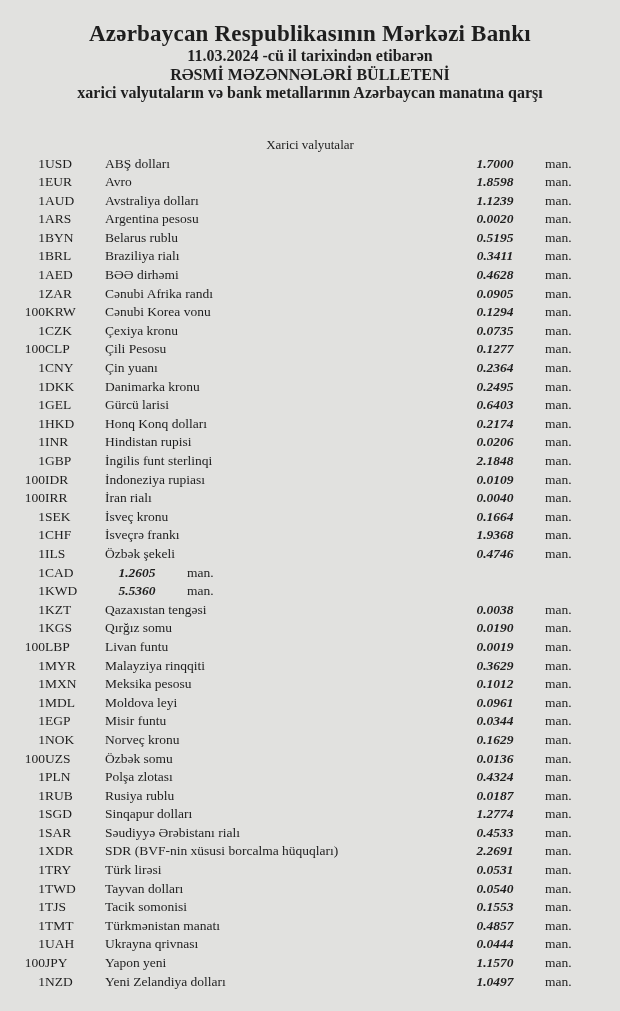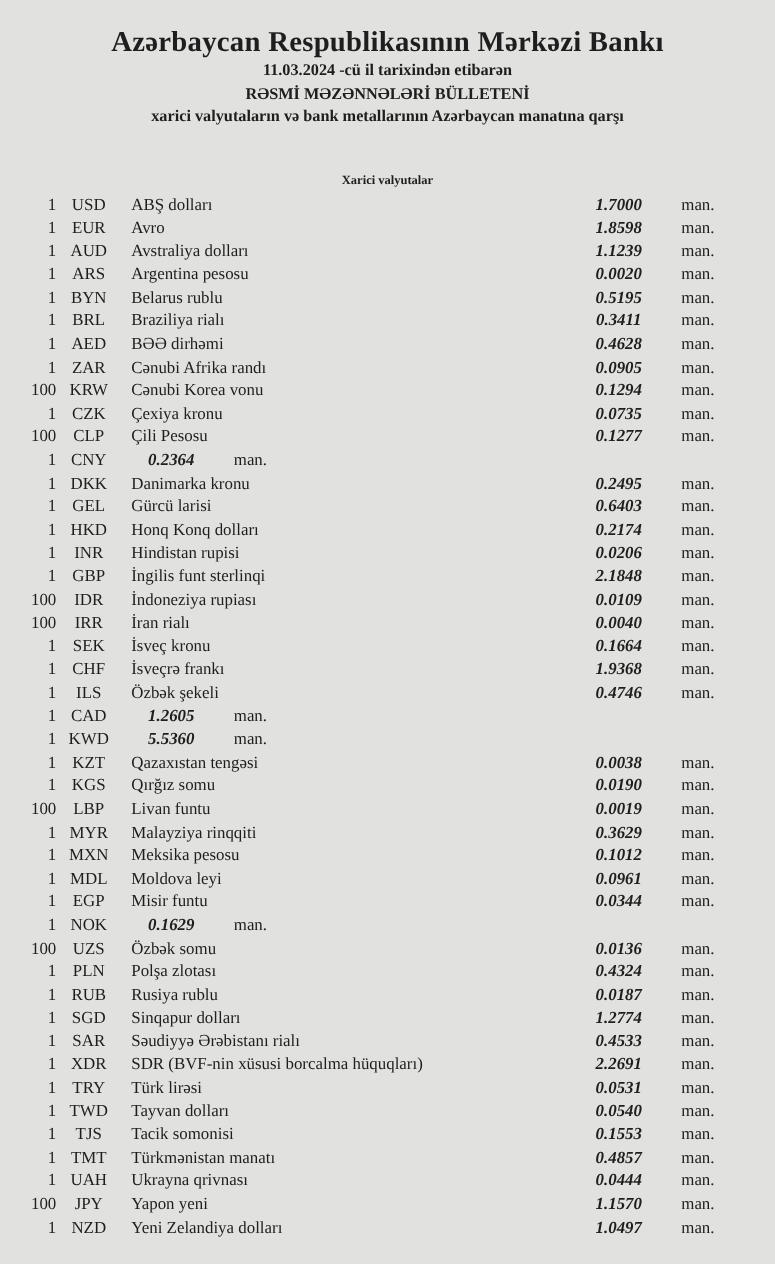--- a/index.html
+++ b/index.html
@@ -17,41 +17,41 @@
     position: relative;
   }
   .header { text-align: center; padding-top: 21px; }
   .bank-name {
     font-size: 23px;
     font-weight: bold;
     line-height: 26px;
     letter-spacing: 0.2px;
   }
   .hline {
-    font-size: 13px;
+    font-size: 16px;
     font-weight: bold;
     line-height: 18.5px;
   }
   .section-title {
     text-align: center;
-    font-size: 10px;
-    font-weight: bold;
+    font-size: 13px;
+    font-weight: normal;
     margin-top: 33px;
     line-height: 18px;
   }
   .table { margin-top: 1px; }
   .row {
     display: flex;
     height: 18.6px;
     line-height: 18.6px;
     font-size: 13.5px;
     white-space: nowrap;
   }
   .qty  { width: 45px;  text-align: right; flex: none; }
-  .code { width: 52px;  text-align: center; flex: none; font-family: Liberation Serif, serif; }
+  .code { width: 52px;  text-align: left; flex: none; font-family: Liberation Serif, serif; }
   .name { flex: 1; padding-left: 8px; overflow: hidden; }
   .rate { width: 80px;  text-align: center; font-weight: bold; font-style: italic; flex: none; }
   .unit { width: 85px;  padding-left: 10px; flex: none; box-sizing: border-box; }
 </style>
 </head>
 <body>
 
 <div class="page">
   <div class="header">
     <div class="bank-name">Azərbaycan Respublikasının Mərkəzi Bankı</div>
@@ -136,20 +136,21 @@
       <div class="row">
         <span class="qty">100</span>
         <span class="code">CLP</span>
         <span class="name">Çili Pesosu</span>
         <span class="rate">0.1277</span>
         <span class="unit">man.</span>
       </div>
       <div class="row">
         <span class="qty">1</span>
         <span class="code">CNY</span>
+        <span class="name">Çin yuanı</span>
         <span class="rate">0.2364</span>
         <span class="unit">man.</span>
       </div>
       <div class="row">
         <span class="qty">1</span>
         <span class="code">DKK</span>
         <span class="name">Danimarka kronu</span>
         <span class="rate">0.2495</span>
         <span class="unit">man.</span>
       </div>
@@ -273,20 +274,21 @@
       <div class="row">
         <span class="qty">1</span>
         <span class="code">EGP</span>
         <span class="name">Misir funtu</span>
         <span class="rate">0.0344</span>
         <span class="unit">man.</span>
       </div>
       <div class="row">
         <span class="qty">1</span>
         <span class="code">NOK</span>
+        <span class="name">Norveç kronu</span>
         <span class="rate">0.1629</span>
         <span class="unit">man.</span>
       </div>
       <div class="row">
         <span class="qty">100</span>
         <span class="code">UZS</span>
         <span class="name">Özbək somu</span>
         <span class="rate">0.0136</span>
         <span class="unit">man.</span>
       </div>

